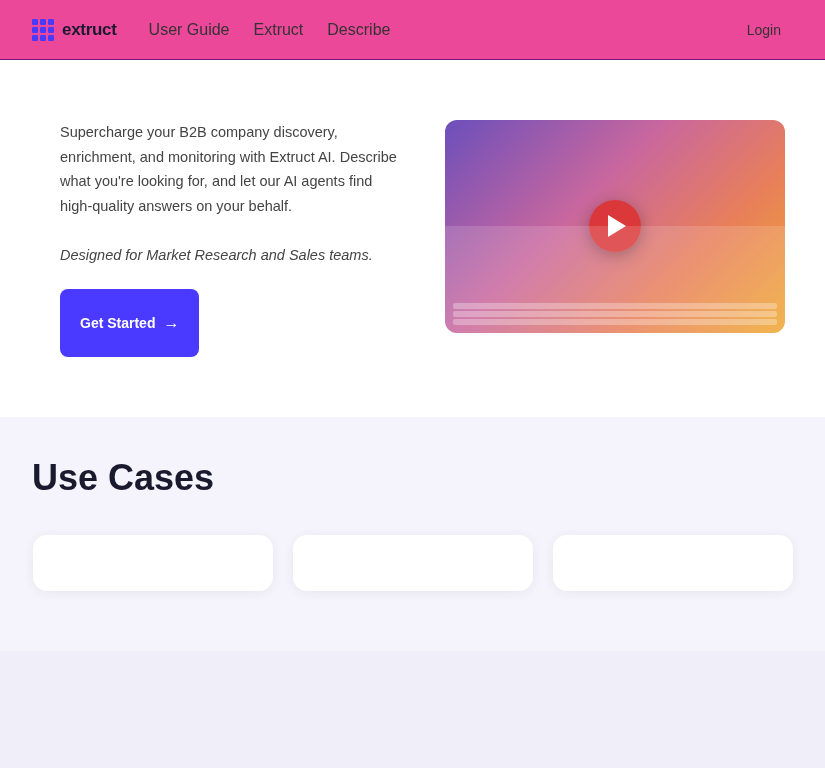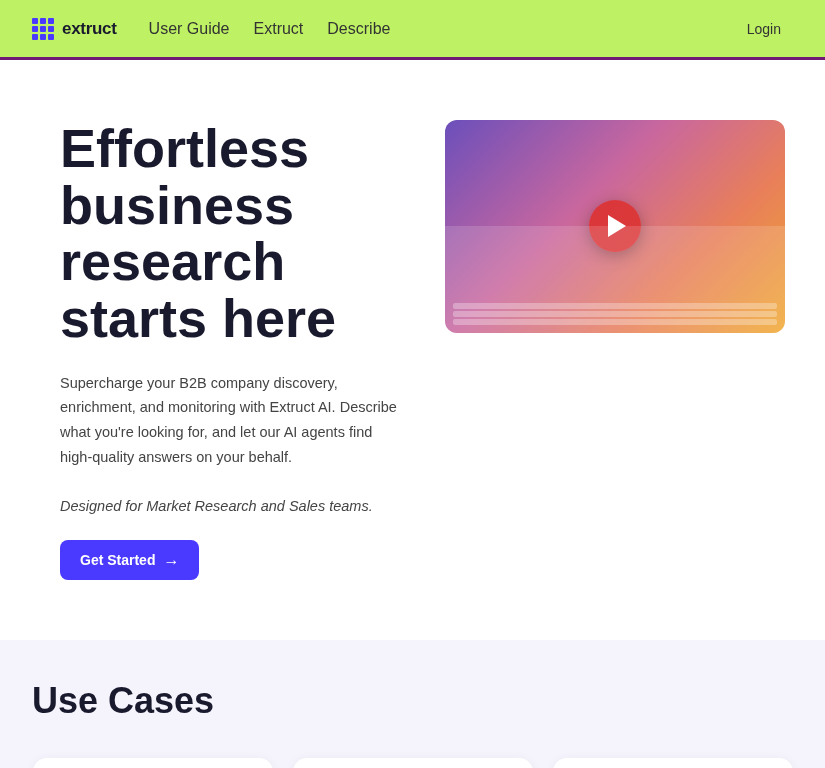--- a/index.html
+++ b/index.html
@@ -12,22 +12,22 @@
       overflow-x: hidden;
     }
 
     
     nav {
       display: flex;
       align-items: center;
       justify-content: space-between;
       padding: 8px 32px;
       height: 60px;
-      background: #bef264;
-      border-bottom: 3px solid #701a75;
+      background: #ec4899;
+      border-bottom: 1px solid #701a75;
     }
 
     .nav-left {
       display: flex;
       align-items: center;
       gap: 32px;
     }
 
     .logo-wrap {
       display: flex;
@@ -109,21 +109,21 @@
       font-style: italic;
     }
 
     .get-started-btn {
       display: inline-flex;
       align-items: center;
       gap: 8px;
       background: #4a3aff;
       color: #fff;
       border: none;
-      padding: 11px 20px;
+      padding: 25px 20px;
       border-radius: 8px;
       font-size: 14px;
       font-weight: 600;
       cursor: pointer;
       text-decoration: none;
     }
 
     .get-started-btn .arrow {
       font-size: 16px;
     }
@@ -238,25 +238,20 @@
       <li><a href="#">User Guide</a></li>
       <li><a href="#">Extruct</a></li>
       <li><a href="#">Describe</a></li>
     </ul>
   </div>
   <button class="login-btn">Login</button>
 </nav>
 
 <section class="hero">
   <div class="hero-text">
-    <h1 class="hero-heading">
-      <span>Effortless</span><br>
-      <span>business research</span><br>
-      <span>starts here</span>
-    </h1>
     <p class="hero-subtext">
       <span>Supercharge your B2B company discovery, enrichment, and monitoring with Extruct AI. Describe what you're looking for, and let our AI agents find high-quality answers on your behalf.</span><br><br>
       <em>Designed for Market Research and Sales teams.</em>
     </p>
     <a class="get-started-btn" href="#">
       <span>Get Started</span>
       <span class="arrow">→</span>
     </a>
   </div>
   <div class="hero-image">

